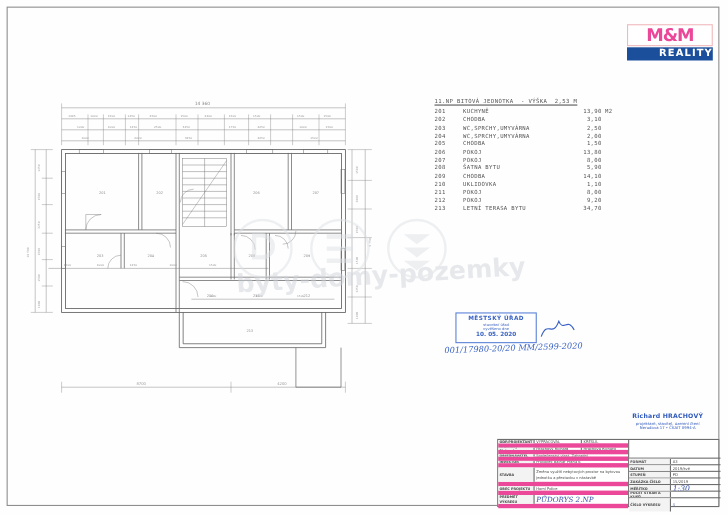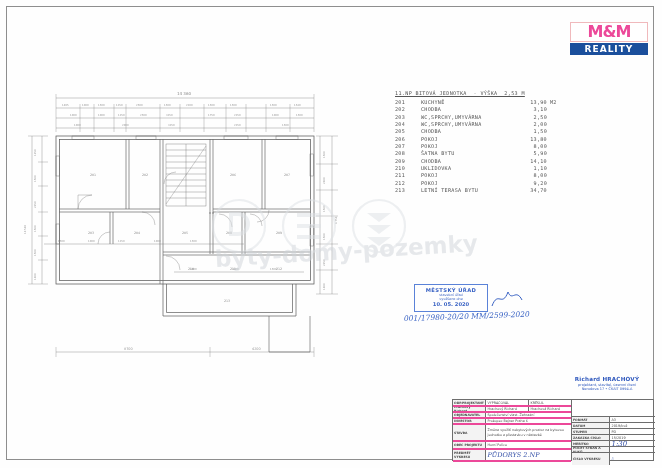--- a/index.html
+++ b/index.html
@@ -12,21 +12,21 @@
   .sheet-border{position:absolute;left:6px;top:6px;width:648px;height:454px;
                 border:1px solid #8e8e8e;box-sizing:border-box;}
 
   
   .logo{position:absolute;left:570px;top:22px;width:78px;height:34px;}
   .logo-mm{width:78px;height:20px;background:#ffffff;border:1px solid #f0b9bc;
            box-sizing:border-box;display:flex;align-items:center;justify-content:center;}
   .logo-mm span{font-family:"DejaVu Sans",sans-serif;font-weight:bold;font-size:16px;
                 color:#ec4899;letter-spacing:-1px;line-height:1;}
   .logo-rt{width:78px;height:12px;background:#1b4f9c;display:flex;align-items:center;
-           justify-content:center;margin-top:1px;}
+           justify-content:flex-end;margin-top:1px;}
   .logo-rt span{font-family:"DejaVu Sans",sans-serif;font-weight:bold;font-size:9px;
                 color:#ffffff;letter-spacing:1px;line-height:1;}
 
   
   .legend{position:absolute;left:395px;top:90px;width:175px;
           font-family:"DejaVu Sans Mono","Liberation Mono",monospace;
           font-size:5.1px;line-height:7.35px;color:#555;}
   .legend-title{text-decoration:underline;letter-spacing:0.35px;white-space:pre;
                 margin-bottom:1.5px;}
   .legend-row{display:flex;white-space:pre;letter-spacing:0.3px;}
@@ -66,21 +66,21 @@
   .sig-l1{font-family:"DejaVu Sans",sans-serif;font-size:3.5px;margin-top:.5px;}
   .sig-l2{font-family:"DejaVu Sans",sans-serif;font-size:3.5px;}
 
   
   .tblock{position:absolute;left:452px;top:399px;width:202px;height:62px;
           border:1px solid #6d6d6d;box-sizing:border-box;background:#fff;
           font-family:"DejaVu Sans",sans-serif;font-size:3.3px;color:#4a4a4a;}
   .tb-left{position:absolute;left:0;top:0;width:118px;height:100%;}
   .tb-right{position:absolute;left:118px;top:0;width:84px;height:100%;
             border-left:1px solid #6d6d6d;box-sizing:border-box;}
-  .tb-r{display:flex;border-bottom:2px solid #ec4899;box-sizing:border-box;}
+  .tb-r{display:flex;border-bottom:4px solid #ec4899;box-sizing:border-box;}
   .tb-lbl{width:33px;flex:none;border-right:1px solid #6d6d6d;box-sizing:border-box;
           padding:0 1px;font-weight:bold;font-size:3.1px;overflow:hidden;
           display:flex;align-items:center;background:#f3f3f3;}
   .tb-v{flex:1;padding:0 1.5px;overflow:hidden;display:flex;align-items:center;
         white-space:nowrap;}
   .tb-v.sp{border-right:1px solid #6d6d6d;}
   .h7{height:7px;} .h6{height:6px;} .h8{height:8px;}
   .h17{height:17px;} .h12{height:12px;}
   .tb-stack{display:flex;flex-direction:column;justify-content:center;flex:1;
             padding:0 1.5px;line-height:1.35;}

